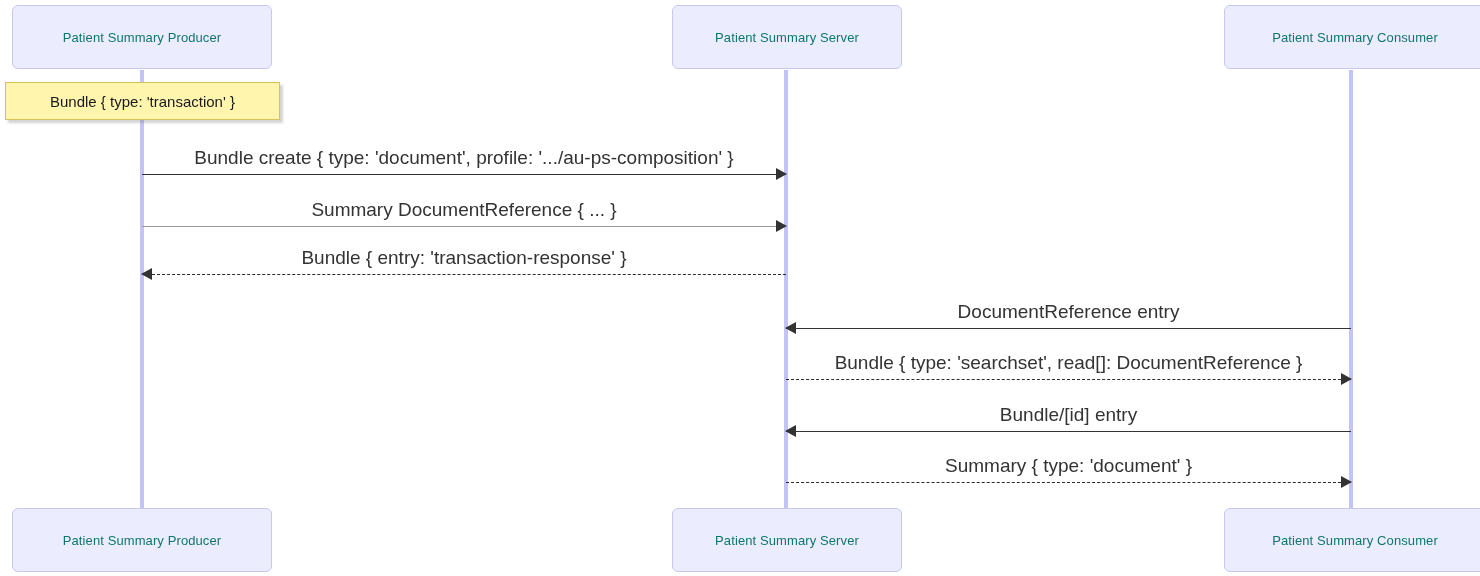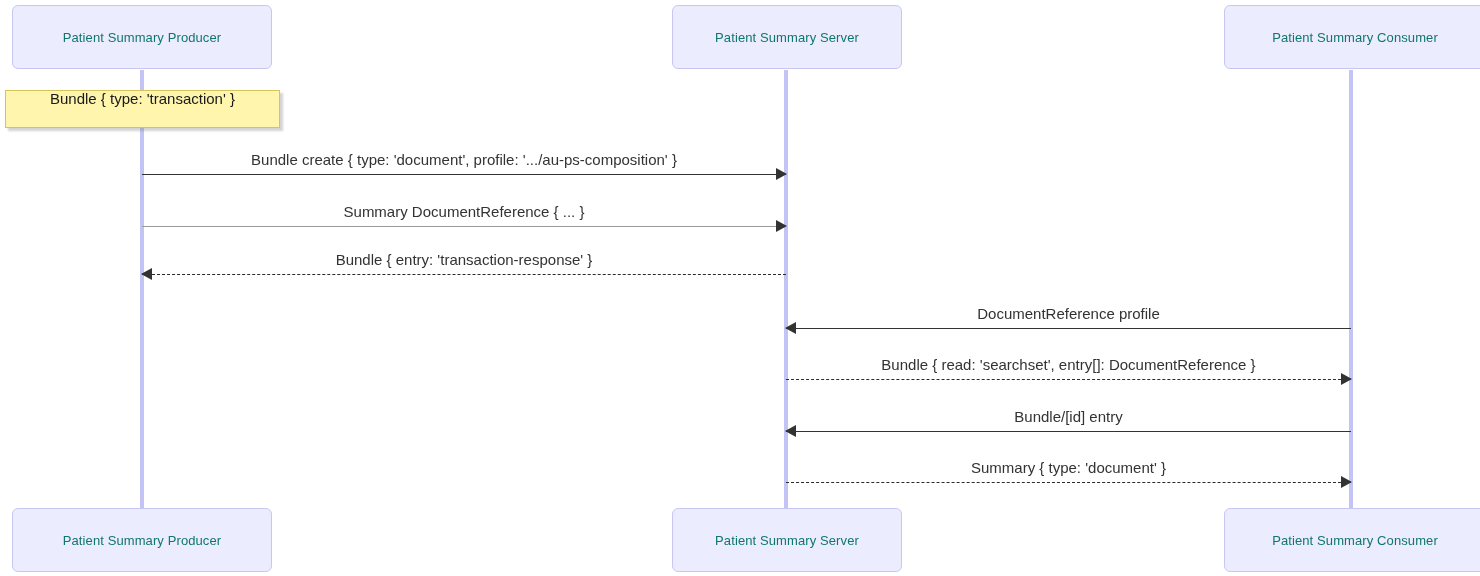--- a/index.html
+++ b/index.html
@@ -47,25 +47,24 @@
     letter-spacing: 0.1px;
   }
 
   
   .note-box {
     position: absolute;
     box-sizing: border-box;
     background: #fff5ad;
     border: 1.4px solid #d6c35a;
     display: flex;
-    align-items: flex-start;
+    align-items: center;
     justify-content: center;
     box-shadow: 3px 3px 2px rgba(120,120,120,0.32);
     z-index: 6;
-    margin-top: 8px;
   }
   .note-label {
     font-size: 15px;
     color: #1a1a1a;
     white-space: nowrap;
     line-height: 1;
   }
 
   
   .msg {
@@ -106,21 +105,21 @@
   .arrowhead.left {
     left: -1px;
     border-right: 11px solid #333333;
   }
   .msg.gray .arrowhead.right { border-left-color: #333333; }
   .msg-text {
     position: absolute;
     bottom: 7px;
     width: 100%;
     text-align: center;
-    font-size: 15px;
+    font-size: 19px;
     color: #333333;
     white-space: nowrap;
     line-height: 1;
   }
 </style>
 </head>
 <body>
 
 <div id="diagram">
 
@@ -156,27 +155,27 @@
 
   <div class="msg dashed" style="left:142px; top:274px; width:644px;">
     <div class="msg-line"></div>
     <div class="arrowhead left"></div>
     <div class="msg-text">Bundle { entry: 'transaction-response' }</div>
   </div>
 
   <div class="msg" style="left:786px; top:328px; width:565px;">
     <div class="msg-line"></div>
     <div class="arrowhead left"></div>
-    <div class="msg-text">DocumentReference profile</div>
+    <div class="msg-text">DocumentReference entry</div>
   </div>
 
   <div class="msg dashed" style="left:786px; top:379px; width:565px;">
     <div class="msg-line"></div>
     <div class="arrowhead right"></div>
-    <div class="msg-text">Bundle { read: 'searchset', entry[]: DocumentReference }</div>
+    <div class="msg-text">Bundle { type: 'searchset', read[]: DocumentReference }</div>
   </div>
 
   <div class="msg" style="left:786px; top:431px; width:565px;">
     <div class="msg-line"></div>
     <div class="arrowhead left"></div>
     <div class="msg-text">Bundle/[id] entry</div>
   </div>
 
   <div class="msg dashed" style="left:786px; top:482px; width:565px;">
     <div class="msg-line"></div>

